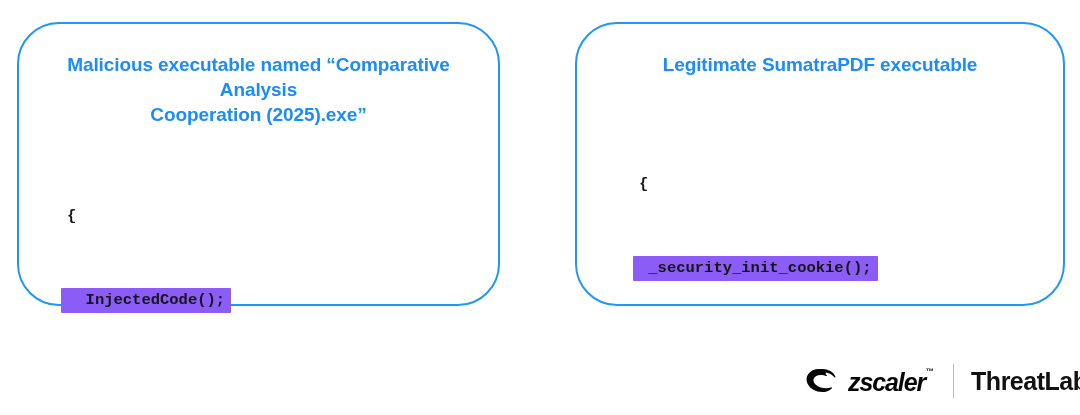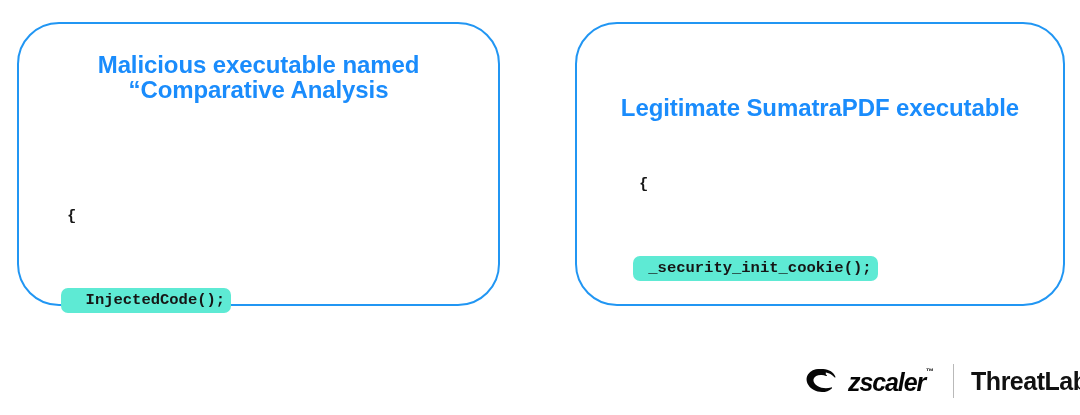--- a/index.html
+++ b/index.html
@@ -43,32 +43,31 @@
   }
 
   
   .panel-title {
     position: absolute;
     left: 0;
     right: 0;
     text-align: center;
     color: #1a8cfc;
     font-weight: bold;
-    font-size: 24px;
+    font-size: 19px;
     line-height: 25px;
     letter-spacing: -0.1px;
   }
   .panel-left .panel-title {
     top: 28px;
     padding: 0 18px;
   }
   .panel-right .panel-title {
     top: 28px;
     padding: 0 18px;
-    margin-top: 43px;
   }
   .panel-title .tline {
     display: block;
   }
 
   
   .code-block {
     position: absolute;
     font-family: "Liberation Mono", "DejaVu Sans Mono", monospace;
     font-weight: bold;
@@ -85,24 +84,24 @@
     left: 62px;
     top: 90px;
   }
 
   .code-line {
     display: block;
     white-space: pre;
     height: 28px;
   }
   .code-line > .hl {
-    background: #5eead4;
+    background: #8b5cf6;
     padding: 3px 6px 4px 6px;
     margin-left: -6px;
-    border-radius: 7px;
+    border-radius: 1px;
   }
 
   
   .brand {
     position: absolute;
     left: 806px;
     top: 360px;
     height: 42px;
     display: flex;
     align-items: center;
@@ -154,20 +153,21 @@
   }
 </style>
 </head>
 <body>
 
 <div class="figure">
 
   <div class="panel panel-left">
     <div class="panel-title">
       <span class="tline">Malicious executable named “Comparative Analysis</span>
+      <span class="tline">Cooperation (2025).exe”</span>
     </div>
 
     <div class="code-block">
       <span class="code-line"><span>{</span></span>
       <span class="code-line"><span class="hl">  InjectedCode();</span></span>
       
       
     </div>
   </div>
 

